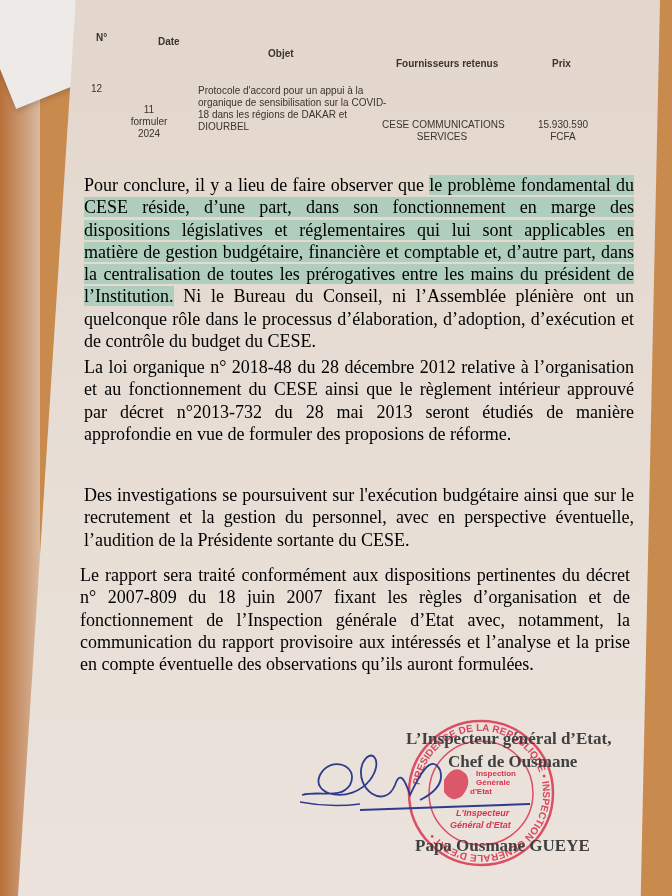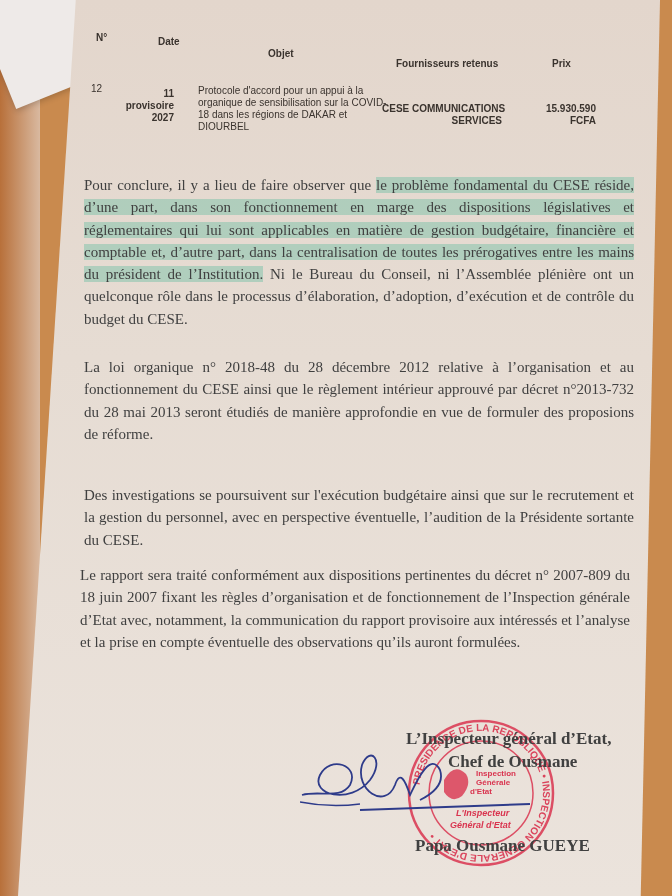--- a/index.html
+++ b/index.html
@@ -3,22 +3,22 @@
 <meta charset="utf-8">
 <style>
   html,body{margin:0;padding:0;}
   body{width:672px;height:896px;overflow:hidden;position:relative;background:#c98a4e;font-family:"Liberation Serif",serif;}
   .bg-left{position:absolute;left:0;top:0;width:40px;height:896px;background:linear-gradient(90deg,#b8703a,#d9b9a0);}
   .sheet-back{position:absolute;left:-40px;top:-30px;width:330px;height:150px;background:#eeeae8;transform:rotate(-22deg);transform-origin:left top;box-shadow:0 2px 6px rgba(0,0,0,.2);}
   .page{position:absolute;left:18px;top:0;width:642px;height:896px;background:linear-gradient(180deg,#e3d6cc 0%,#e6dcd3 40%,#ebe3dc 100%);clip-path:polygon(9% 0,100% 0,97% 100%,0 100%);}
   .t{position:absolute;color:#2b2420;white-space:nowrap;}
   .th{font-family:"Liberation Sans",sans-serif;font-weight:bold;font-size:10px;color:#3a332e;}
   .td{font-family:"Liberation Sans",sans-serif;font-size:10px;color:#3a332e;line-height:12px;}
-  .tdb{font-weight:bold;text-align:right;}
-  .para{position:absolute;left:84px;width:550px;font-size:15px;line-height:22.3px;color:#404040;text-align:justify;}
+  .tdb{font-weight:normal;text-align:center;margin-top:16px;}
+  .para{position:absolute;left:84px;width:550px;font-size:18px;line-height:22.3px;color:#000000;text-align:justify;}
   .hl{background:rgba(110,190,165,.45);}
   .sig{position:absolute;font-weight:bold;font-size:17px;color:#404040;}
   .stamp{position:absolute;left:406px;top:718px;width:150px;height:150px;}
   .sigline{position:absolute;left:300px;top:740px;width:230px;height:100px;}
 </style>
 </head>
 <body>
 
 <div class="bg-left"></div>
 <div class="sheet-back"></div>
@@ -27,22 +27,22 @@
 
 <div class="t th" style="left:96px;top:32px;">N°</div>
 <div class="t th" style="left:144px;top:36px;padding-left:14px;">Date</div>
 <div class="t th" style="left:268px;top:48px;">Objet</div>
 <div class="t th" style="left:396px;top:58px;">Fournisseurs retenus</div>
 <div class="t th" style="left:552px;top:58px;">Prix</div>
 
 <div class="t td" style="left:91px;top:83px;">12</div>
 <div class="t td tdb" style="left:124px;top:88px;width:50px;">
   <div>11</div>
-  <div>provisoire</div>
-  <div>2027</div>
+  <div>formuler</div>
+  <div>2024</div>
 </div>
 <div class="t td" style="left:198px;top:85px;width:160px;">
   <div>Protocole d'accord pour un appui à la</div>
   <div>organique de sensibilisation sur la COVID-</div>
   <div>18 dans les régions de DAKAR et</div>
   <div>DIOURBEL</div>
 </div>
 <div class="t td tdb" style="left:382px;top:103px;width:120px;">
   <div>CESE COMMUNICATIONS</div>
   <div>SERVICES</div>

